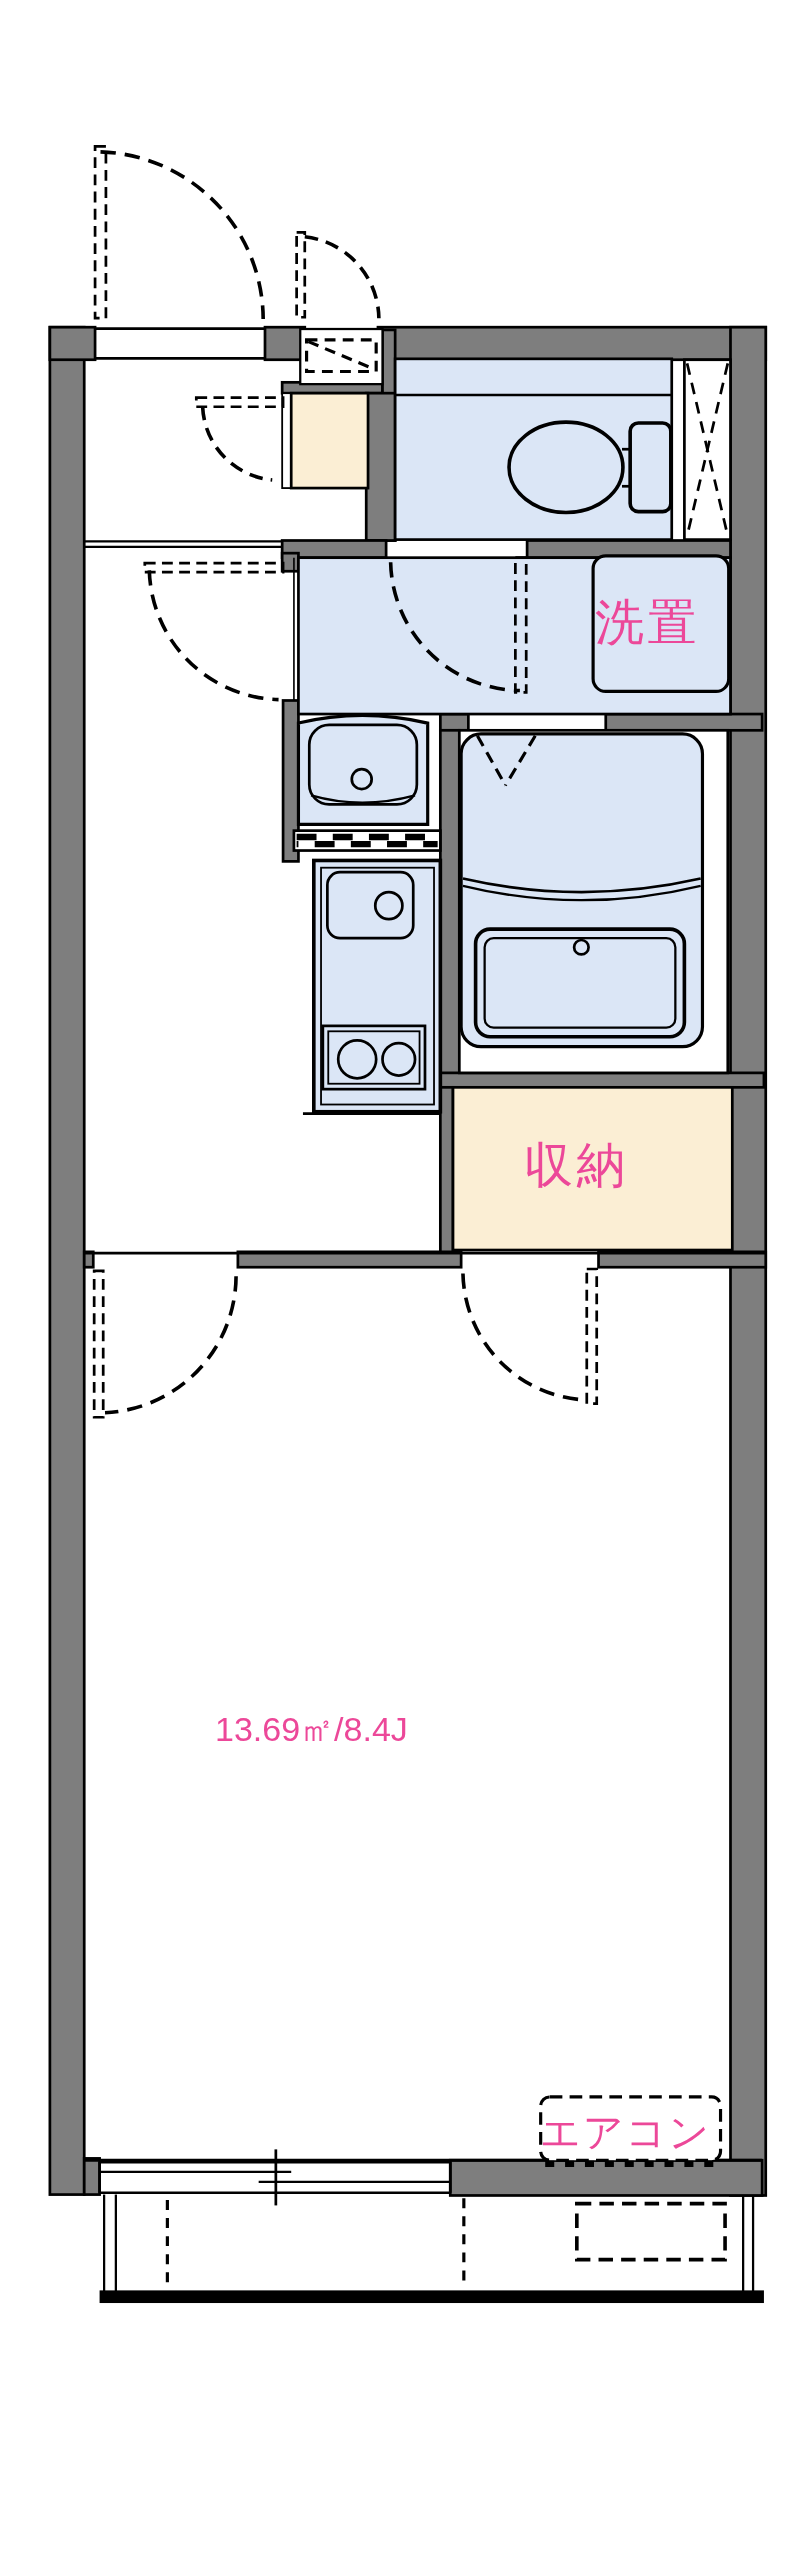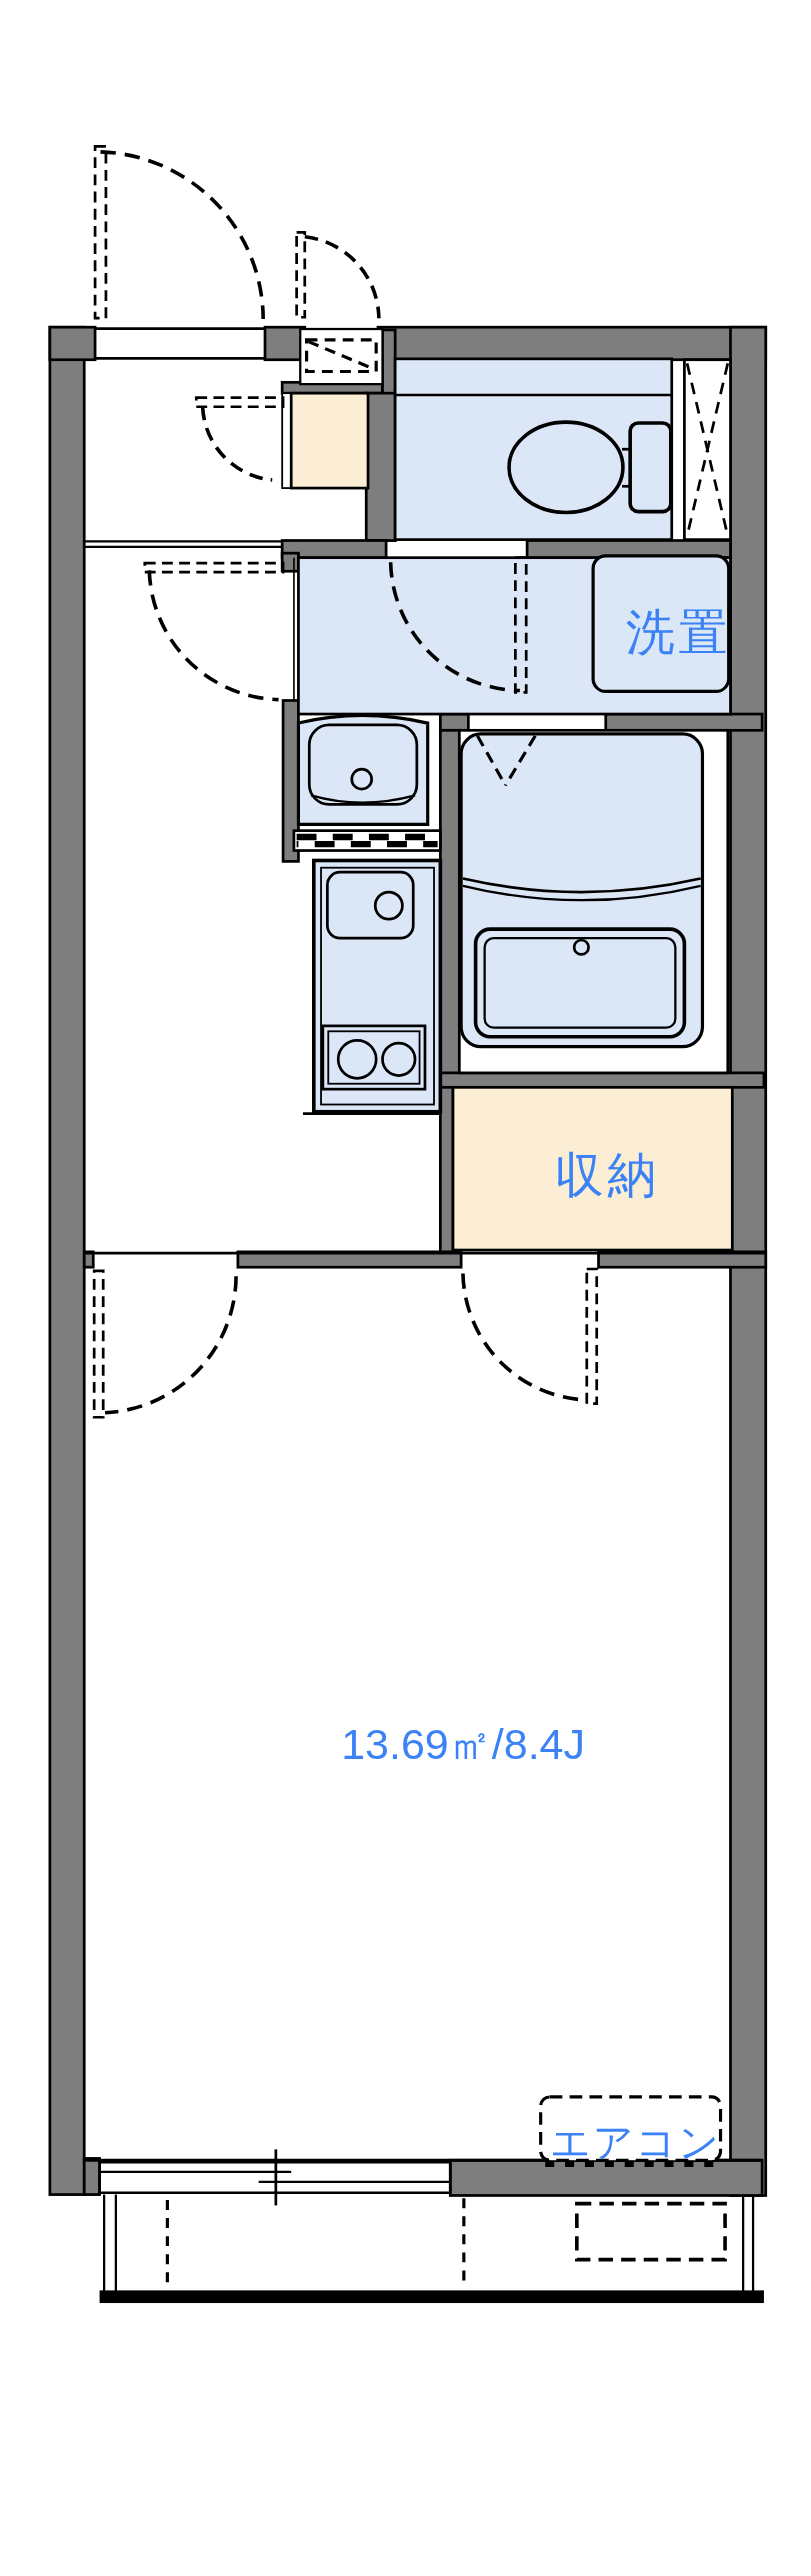--- a/index.html
+++ b/index.html
@@ -1,24 +1,24 @@
 <!DOCTYPE html>
 <html style="--wall: #7e7e7e; --room_blue: #dbe6f6; --beige: #fbeed4; --line: #000000;font-size:14.5px"><head>
 <meta charset="utf-8">
 <style>
   html,body{margin:0;padding:0;background:#ffffff;}
   .plan{position:relative;width:812px;height:2576px;background:#fff;
         font-family:"Liberation Sans",sans-serif;overflow:hidden;}
   .plan svg{position:absolute;left:0;top:0;}
-  .lbl{position:absolute;color:#3b82f6;text-align:right;line-height:1.05;
-       font-family:"Liberation Sans",sans-serif;white-space:nowrap;margin-top:10px;}
+  .lbl{position:absolute;color:#ec4899;text-align:left;line-height:1.05;
+       font-family:"Liberation Sans",sans-serif;white-space:nowrap;}
   .lbl-washer{left:595px;top:597px;width:136px;font-size:49px;letter-spacing:3.6px;}
   .lbl-storage{left:524px;top:1140px;width:136px;font-size:49px;letter-spacing:3.6px;}
   .lbl-room{left:268px;top:1638px;width:271px;font-size:74px;letter-spacing:5.4px;}
-  .lbl-area{left:223px;top:1712px;width:362px;font-size:43px;}
+  .lbl-area{left:215px;top:1712px;width:362px;font-size:34px;}
   .lbl-aircon{left:540px;top:2111px;width:181px;font-size:40px;letter-spacing:1.8px;}
 </style>
 </head>
 <body>
 
 <div class="plan">
 <svg width="812" height="2576" viewBox="0 0 898 2850">
 
   <g fill="var(--wall)" stroke="var(--line)" stroke-width="3">
     <rect x="55" y="362" width="38" height="2066"></rect>

